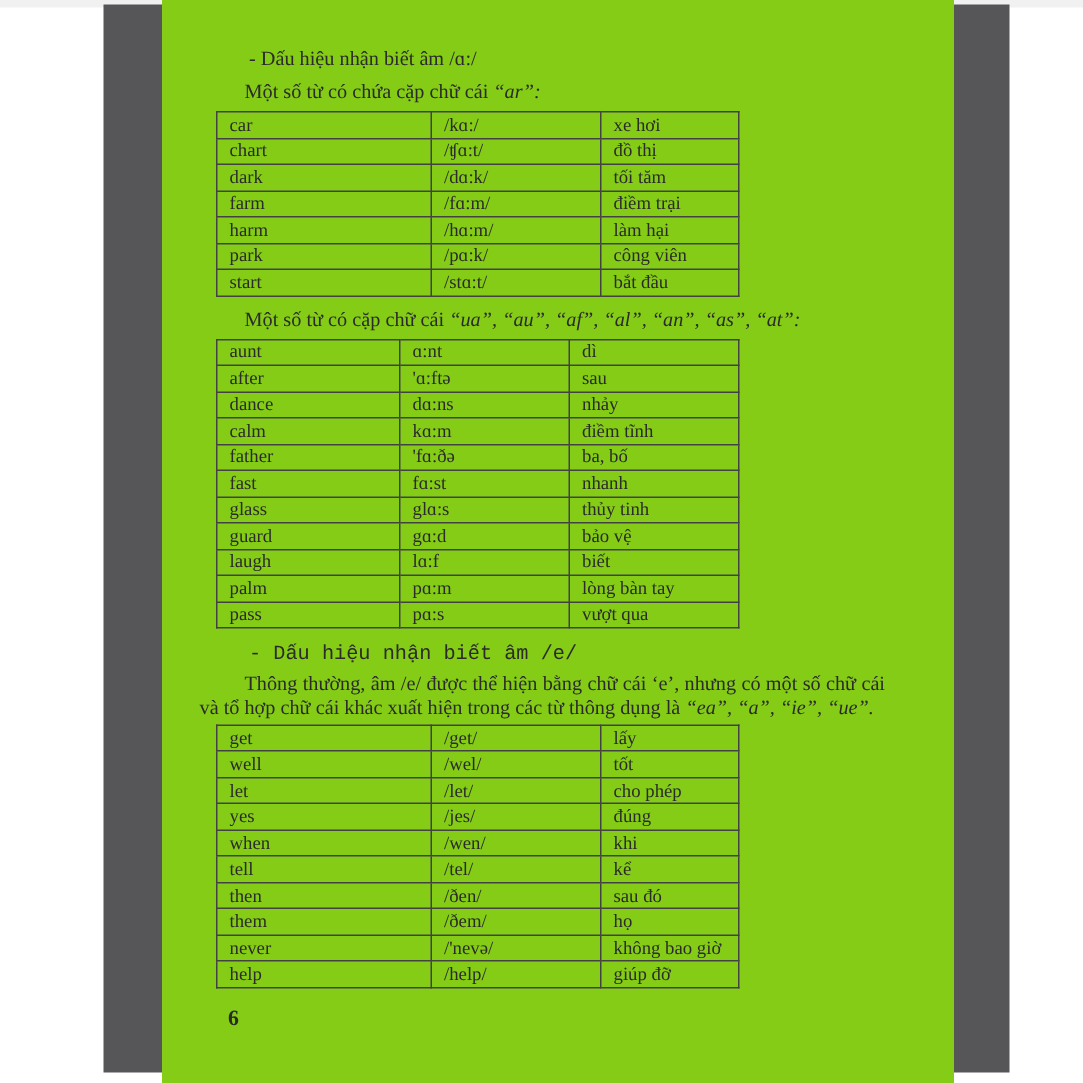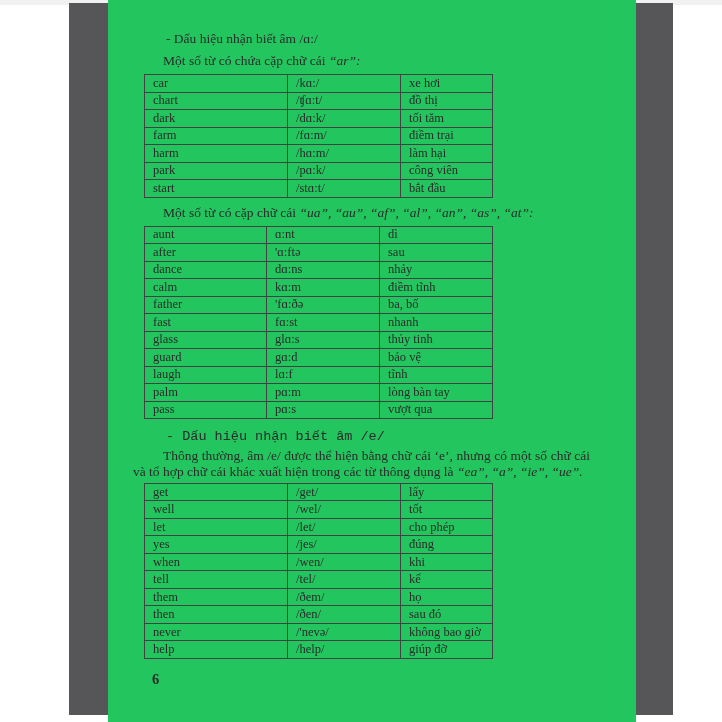--- a/index.html
+++ b/index.html
@@ -8,21 +8,21 @@
     background:#ffffff;
     font-family:"Liberation Serif","DejaVu Serif",serif;
     color:#2b2b2b;
   }
   .top-strip{position:absolute;top:0;left:0;width:722px;height:5px;background:#f1f1f1;}
   .gutter-bar{position:absolute;top:3px;height:712px;background:#565658;}
   .gutter-bar.left{left:69px;width:39px;}
   .gutter-bar.right{left:636px;width:37px;}
   .page{
     position:absolute;left:108px;top:0;width:528px;height:722px;
-    background:#22c55e;
+    background:#84cc16;
   }
   .content{padding-top:30px;}
   .h-line{font-size:13.5px;line-height:17px;margin:0 0 5px 58px;}
   .sub-line{font-size:13.5px;line-height:17px;margin:0 0 5px 55px;}
   .sub-line .pairs, .h-para .pairs{font-style:italic;}
   .h-line.second{margin-top:9px;margin-bottom:3px;font-family:Liberation Mono, monospace;}
   .sub-line.second{margin-top:6px;}
   .h-para{
     font-size:13.5px;line-height:15.9px;margin:0 0 3px 25px;width:457px;
     text-align:justify;text-indent:30px;font-family:Liberation Serif, serif;
@@ -146,21 +146,21 @@
             <td class="c2">thủy tinh</td>
           </tr>
           <tr>
             <td class="c0">guard</td>
             <td class="c1">gɑ:d</td>
             <td class="c2">bảo vệ</td>
           </tr>
           <tr>
             <td class="c0">laugh</td>
             <td class="c1">lɑ:f</td>
-            <td class="c2">tĩnh</td>
+            <td class="c2">biết</td>
           </tr>
           <tr>
             <td class="c0">palm</td>
             <td class="c1">pɑ:m</td>
             <td class="c2">lòng bàn tay</td>
           </tr>
           <tr>
             <td class="c0">pass</td>
             <td class="c1">pɑ:s</td>
             <td class="c2">vượt qua</td>
@@ -203,30 +203,30 @@
             <td class="c0">when</td>
             <td class="c1">/wen/</td>
             <td class="c2">khi</td>
           </tr>
           <tr>
             <td class="c0">tell</td>
             <td class="c1">/tel/</td>
             <td class="c2">kể</td>
           </tr>
           <tr>
+            <td class="c0">then</td>
+            <td class="c1">/ðen/</td>
+            <td class="c2">sau đó</td>
+          </tr>
+          <tr>
             <td class="c0">them</td>
             <td class="c1">/ðem/</td>
             <td class="c2">họ</td>
           </tr>
           <tr>
-            <td class="c0">then</td>
-            <td class="c1">/ðen/</td>
-            <td class="c2">sau đó</td>
-          </tr>
-          <tr>
             <td class="c0">never</td>
             <td class="c1">/'nevə/</td>
             <td class="c2">không bao giờ</td>
           </tr>
           <tr>
             <td class="c0">help</td>
             <td class="c1">/help/</td>
             <td class="c2">giúp đỡ</td>
           </tr>
         </tbody>

